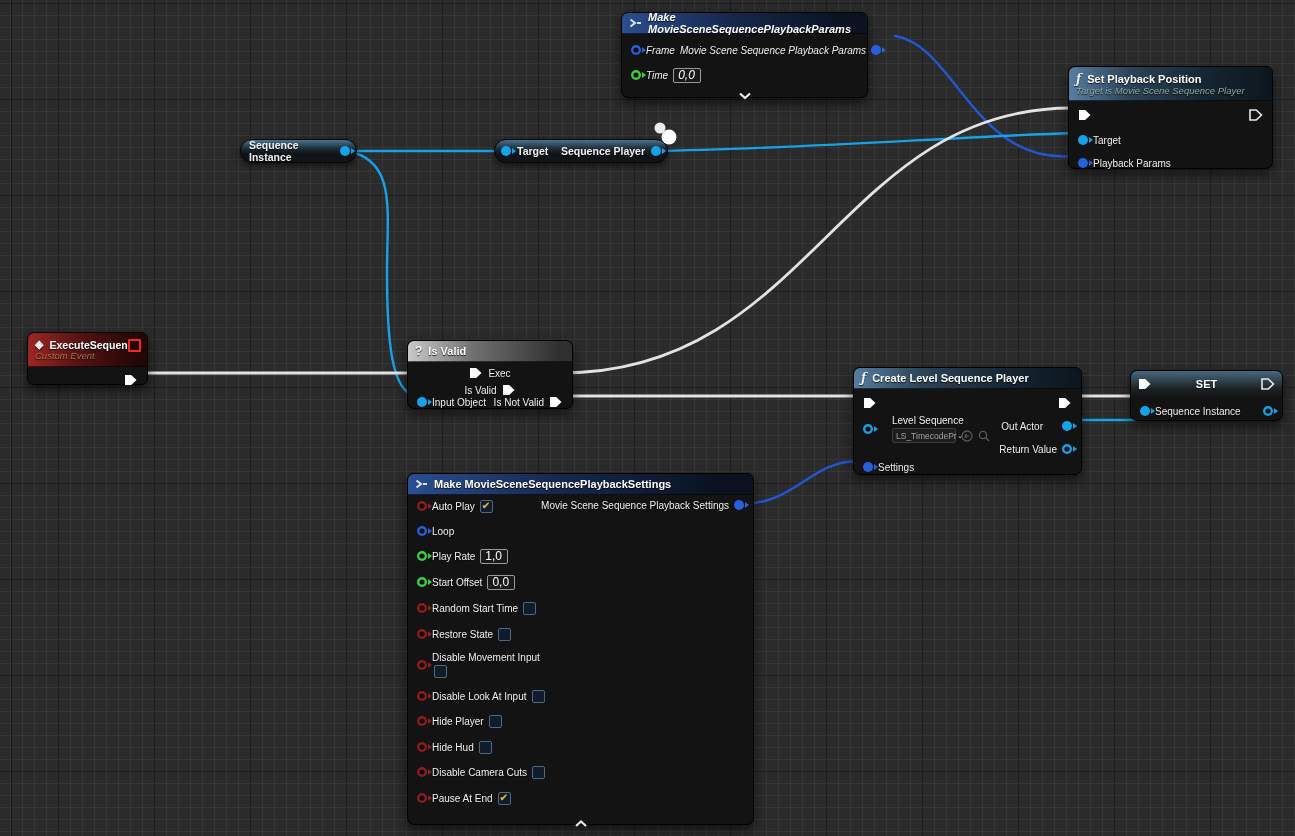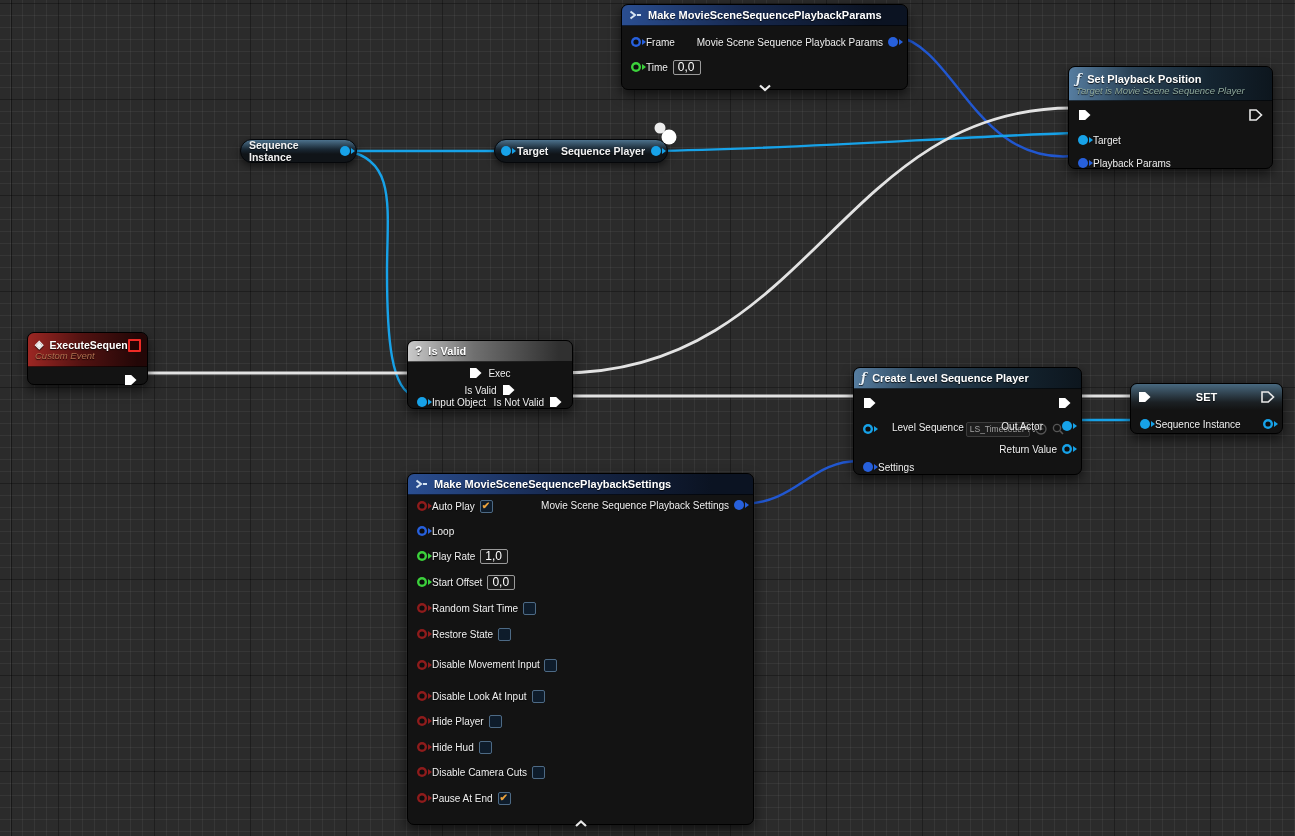--- a/index.html
+++ b/index.html
@@ -75,42 +75,42 @@
     background:linear-gradient(to bottom,rgba(125,190,235,.5),rgba(125,190,235,.08) 70%,rgba(0,0,0,0));}
   .set-title{position:absolute;left:0;right:0;text-align:center;font-size:11px;font-weight:bold;
     color:#fff;text-shadow:0 1px 1px rgba(0,0,0,.8);}
 
   .chev{position:absolute;left:50%;transform:translateX(-50%);cursor:pointer;}
   .dropdown{height:15px;width:64px;background:#1d1d1d;border:1px solid #3c3c3c;border-radius:2px;
     display:inline-flex;align-items:center;justify-content:space-between;padding:0 3px;box-sizing:border-box;
     color:#a3a3a3;font-size:8.5px;flex:none;}
   .dd-ch{font-size:8px;color:#b9b9b9;}
   .mini-ic{display:inline-flex;flex:none;}
-  .col{display:flex;gap:2px;align-items:flex-start;}
+  .col{display:flex;flex-direction:column;gap:2px;align-items:flex-start;}
   .cursor{position:absolute;z-index:10;}
 </style>
 </head>
 <body>
 
 <div class="canvas">
 
   <svg class="wires" width="1295" height="836">
     <path class="ws" d="M895 36 C955 45 975 165 1073 156"></path>
     <path class="ws" d="M741 504 C797 504 809 461 859 461"></path>
     <path class="wo" d="M347 151 H505"></path>
     <path class="wo" d="M347 151 C397 160 387 210 387 272 C387 338 391 391 415 396"></path>
     <path class="wo" d="M651 151 C800 149 950 137 1073 133"></path>
     <path class="wo" d="M1072 420 H1137"></path>
     <path class="we" d="M136 373 H416"></path>
     <path class="we" d="M561 396 H856"></path>
     <path class="we" d="M1077 396 H1134"></path>
     <path class="we" d="M561 373 C810 373 840 108 1072 108"></path>
   </svg>
 
-  <div class="node" style="left:621px;top:4px;width:287px;height:86px;">
+  <div class="node" style="left:621px;top:12px;width:247px;height:86px;font-style:italic;">
     <div class="hdr hdr-struct">
       <span class="mini-ic">
         <svg width="13" height="10">
             <path d="M1.5 1.5 L6 5 L1.5 8.5" stroke="#d6e4f2" stroke-width="2" fill="none"></path>
             <path d="M8 5 H12" stroke="#d6e4f2" stroke-width="2"></path>
           </svg>
       </span>
       <span>Make MovieSceneSequencePlaybackParams</span>
     </div>
     <div class="row sb" style="top:25px;">
@@ -283,21 +283,21 @@
     <div class="row r" style="top:69px;">
       <span class="pl">Return Value</span>
       <span class="p hollow c-obj"></span>
     </div>
     <div class="row" style="top:87px;">
       <span class="p filled c-struct"></span>
       <span class="pl">Settings</span>
     </div>
   </div>
 
-  <div class="node" style="left:1130px;top:383px;width:153px;height:51px;">
+  <div class="node" style="left:1130px;top:370px;width:153px;height:51px;">
     <div class="hdr-set">
       <span class="set-title">SET</span>
       <span class="execpin">
         <svg width="14" height="12">
             <path d="M1 1 h6.2 l5.3 5 -5.3 5 H1 z" fill="#fff"></path>
           </svg>
       </span>
       <span class="execpin">
         <svg width="14" height="12">
             <path d="M1 1 h6.2 l5.3 5 -5.3 5 H1 z" fill="none" stroke="#e8e8e8" stroke-width="1.6"></path>

